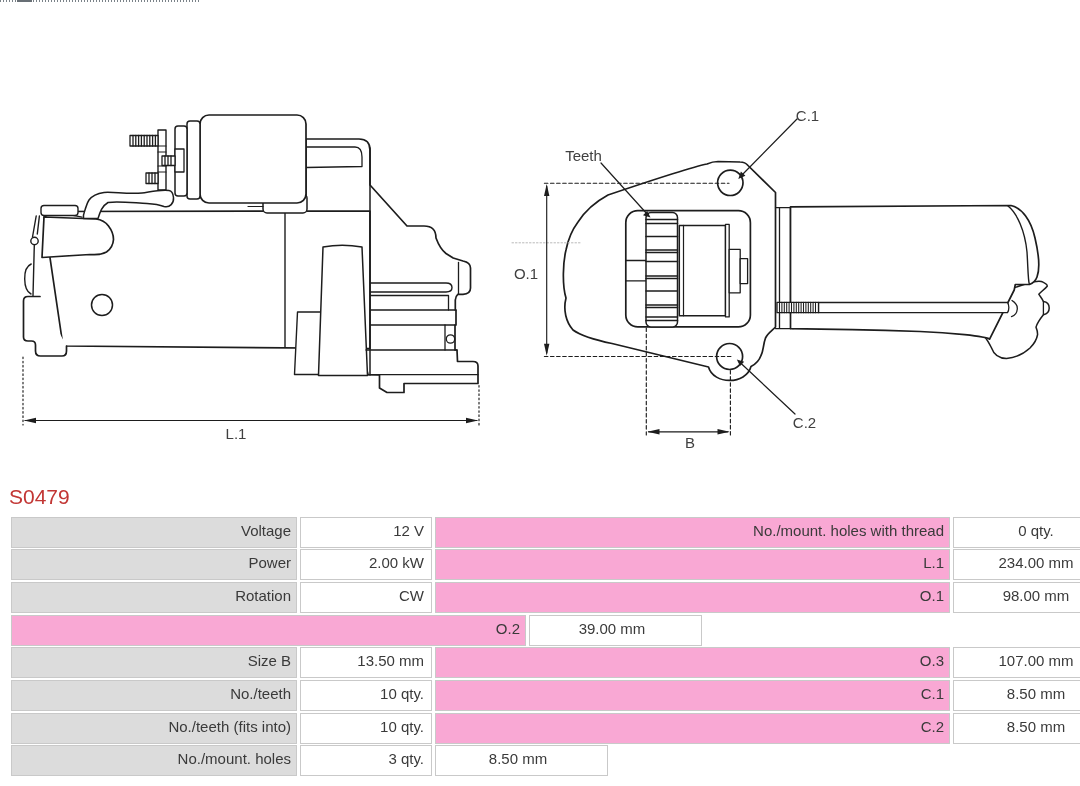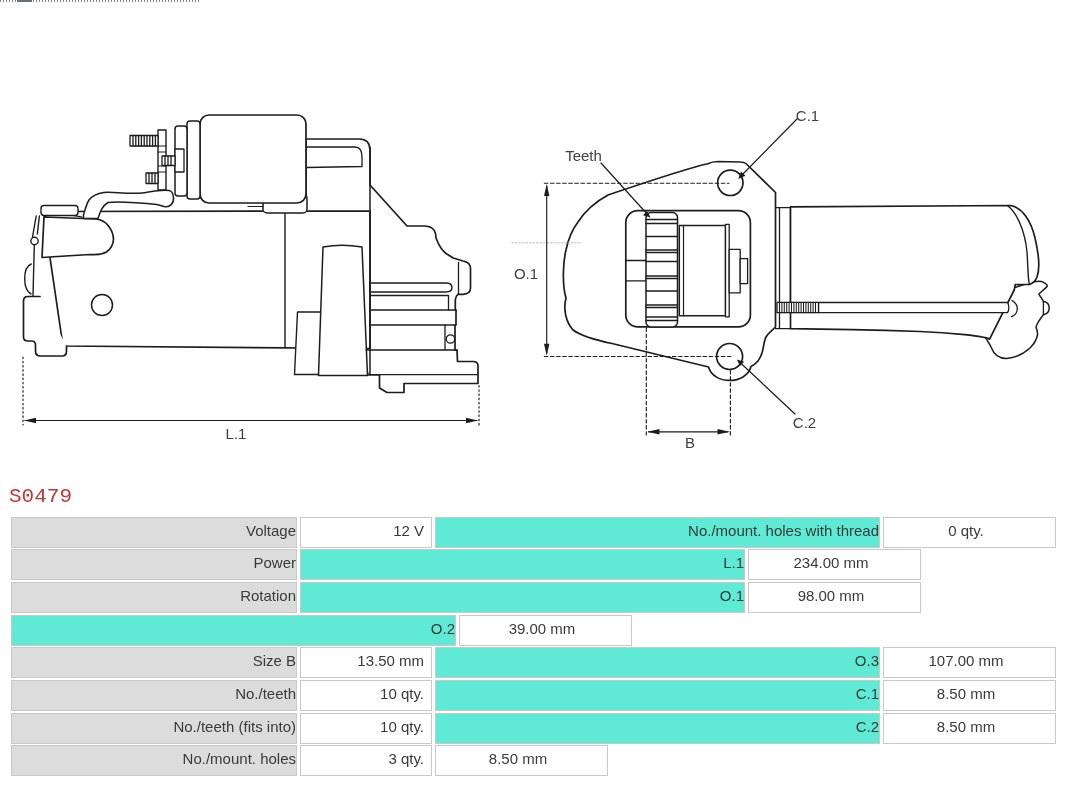--- a/index.html
+++ b/index.html
@@ -1,29 +1,29 @@
 <!DOCTYPE html>
 <html><head>
 <meta charset="utf-8">
 <style>
 html,body{margin:0;padding:0;background:#ffffff;}
 body{width:1080px;height:786px;position:relative;overflow:hidden;font-family:"Liberation Sans",sans-serif;}
 #topdash{position:absolute;left:0;top:0;width:201px;height:2px;
  background:repeating-linear-gradient(90deg,#7a8288 0 1px,transparent 1px 3px);}
 #topdash2{position:absolute;left:17px;top:0;width:15px;height:2px;background:#686f75;}
-#code{position:absolute;left:9px;top:484.5px;font-size:21px;color:#c23634;font-family:Liberation Mono, monospace;}
+#code{position:absolute;left:9px;top:484.5px;font-size:21px;color:#c23634;}
 #tbl{position:absolute;left:11px;top:516.5px;}
 .row{display:flex;margin-bottom:1.7px;}
 .c{box-sizing:border-box;height:31px;border:1px solid #c9c9c9;font-size:15px;
    line-height:26.5px;text-align:right;color:#3a3a3a;}
-.lab,.lab2{}
+.lab,.lab2{padding-right:5px;}
 .val,.val2{padding-right:7px;}
 .lab{background:#dcdcdc;width:286px;margin-right:3px;}
 .val{background:#ffffff;width:132px;margin-right:3px;}
-.lab2{background:#5eead4;width:445px;margin-right:3px;}
+.lab2{background:#f9a8d4;width:515px;margin-right:3px;}
 .val2{background:#ffffff;width:173px;margin-right:0;text-align:center;}
 svg text{font-family:"Liberation Sans",sans-serif;fill:#404040;}
 </style>
 </head>
 <body>
 <div id="topdash"></div>
 <div id="topdash2"></div>
 
 <svg id="draw" width="1080" height="470" viewBox="0 0 1080 470" style="position:absolute;left:0;top:0" fill="none" stroke="#1d1d1d" stroke-width="1.7" stroke-linejoin="round" stroke-linecap="round">
 
@@ -196,25 +196,27 @@
 <div id="code">S0479</div>
 <div id="tbl">
 <div class="row">
       <div class="c lab">Voltage</div>
       <div class="c val">12 V</div>
       <div class="c lab2">No./mount. holes with thread</div>
       <div class="c val2">0 qty.</div>
     </div>
 <div class="row">
       <div class="c lab">Power</div>
+      <div class="c val">2.00 kW</div>
       <div class="c lab2">L.1</div>
       <div class="c val2">234.00 mm</div>
     </div>
 <div class="row">
       <div class="c lab">Rotation</div>
+      <div class="c val">CW</div>
       <div class="c lab2">O.1</div>
       <div class="c val2">98.00 mm</div>
     </div>
 <div class="row">
       <div class="c lab2">O.2</div>
       <div class="c val2">39.00 mm</div>
     </div>
 <div class="row">
       <div class="c lab">Size B</div>
       <div class="c val">13.50 mm</div>

